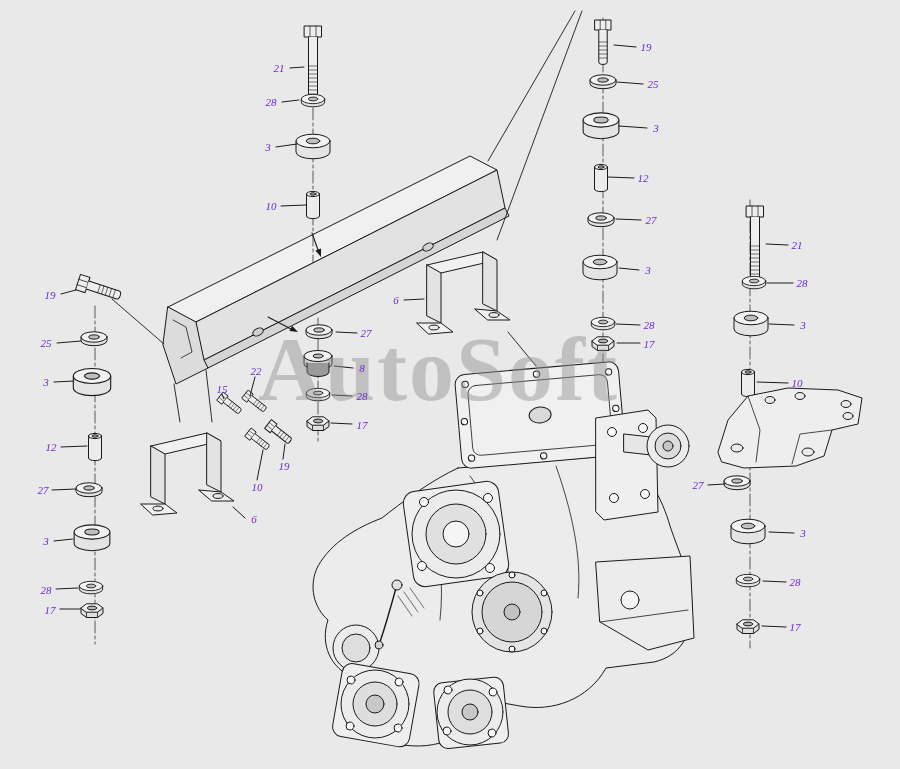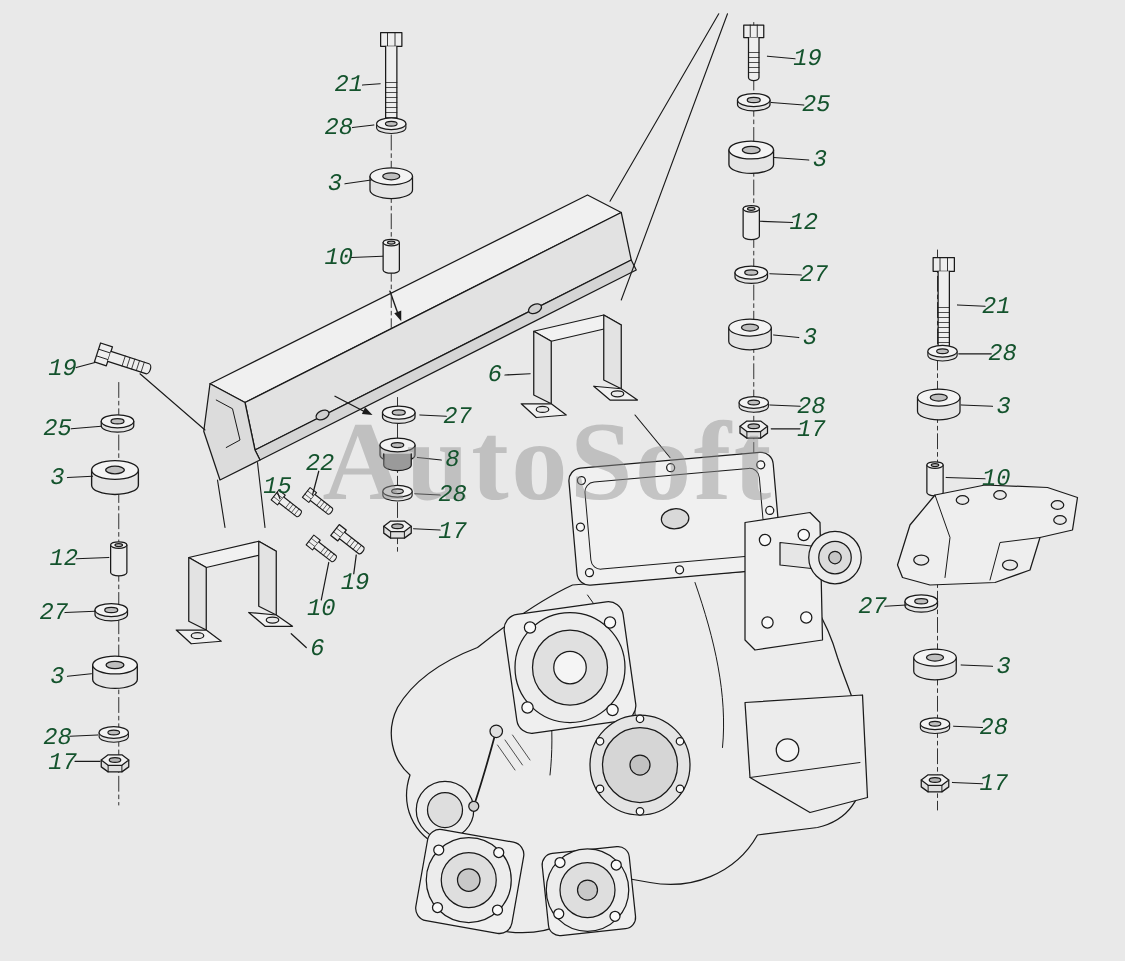--- a/index.html
+++ b/index.html
@@ -24,24 +24,24 @@
     letter-spacing: 2px;
     color: #8f8f8f;
     opacity: 0.45;
     pointer-events: none;
     white-space: nowrap;
   }
   .callout {
     position: absolute;
     z-index: 3;
     transform: translate(-50%, -50%);
-    font-family: Liberation Mono, monospace;
+    font-family: Liberation Serif, serif;
     font-style: italic;
-    font-size: 19px;
-    color: #14532d;
+    font-size: 11px;
+    color: #6d28d9;
     white-space: nowrap;
   }
 </style>
 </head>
 <body>
 
 <div class="stage">
 
   <svg class="diagram-svg" width="900" height="769" viewBox="0 0 900 769" stroke-linecap="round" stroke-linejoin="round">
     <defs>

